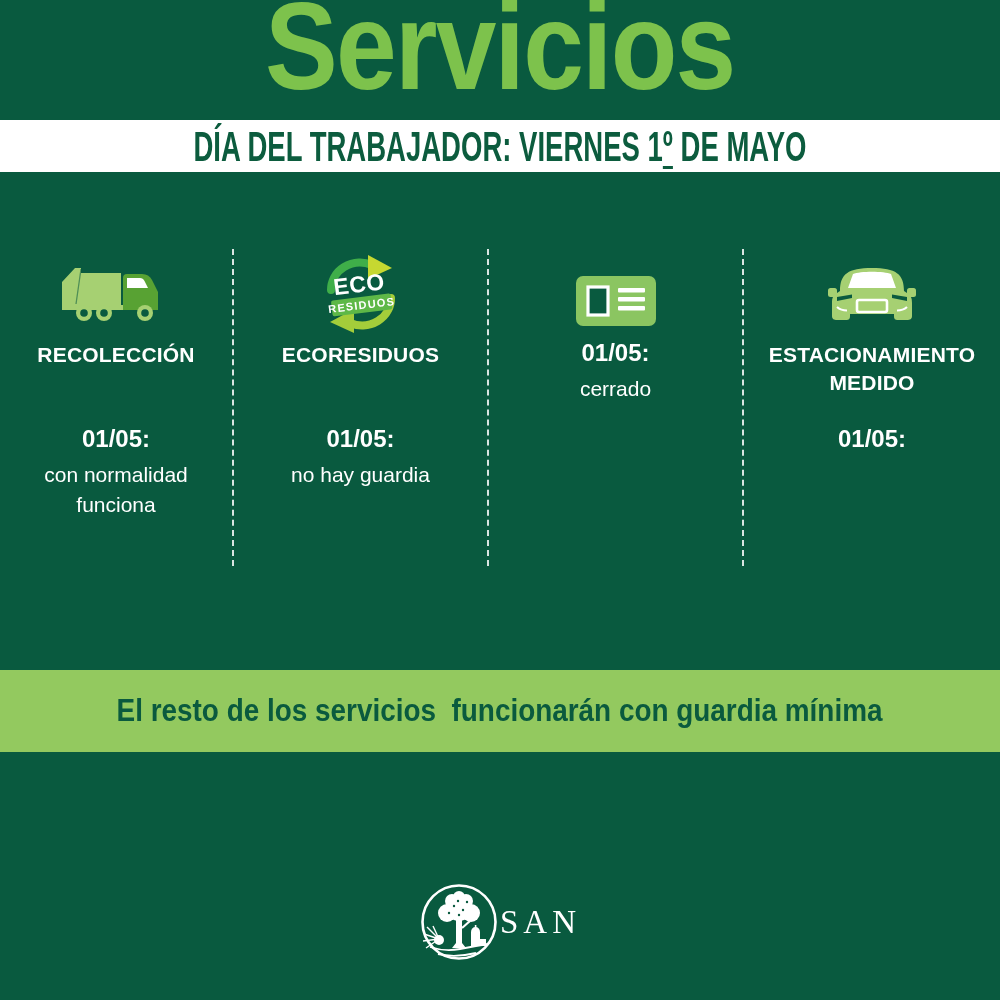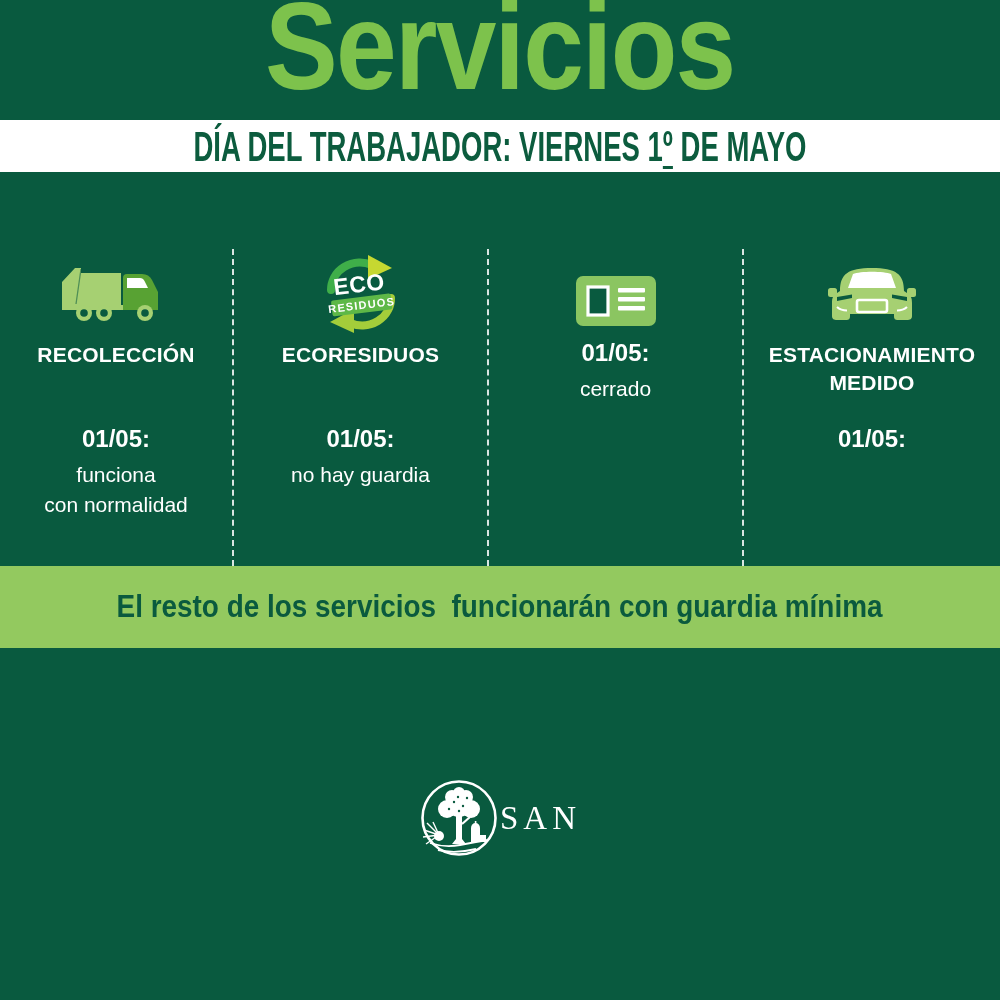--- a/index.html
+++ b/index.html
@@ -31,21 +31,21 @@
   .col{text-align:center;color:#fff;}
   .col + .col{border-left:2px dashed rgba(255,255,255,0.85);}
   .icon-box{height:90px;display:flex;align-items:center;justify-content:center;}
   .svc-title{
     margin-top:2px;height:84px;font-weight:bold;font-size:21px;line-height:1.35;
     letter-spacing:0.2px;
   }
   .svc-date{font-weight:bold;font-size:24px;line-height:1.2;}
   .svc-status{font-size:21px;line-height:1.45;margin-top:6px;font-weight:normal;}
   .notice-banner{
-    height:82px;background:#93c95f;
+    margin-top:104px;height:82px;background:#93c95f;
     display:flex;align-items:center;justify-content:center;
   }
   .notice-text{
     color:#0a5a3e;font-size:31px;font-weight:600;white-space:pre;
     transform:scaleX(0.90);transform-origin:center;
   }
   .footer{
     margin-top:130px;height:80px;
     display:flex;align-items:center;justify-content:center;gap:1px;
   }
@@ -86,22 +86,22 @@
             <circle cx="84" cy="47" r="8" fill="#a6d072"></circle>
               <circle cx="84" cy="47" r="3.8" fill="#095a3f"></circle>
           </g>
         </svg>
       </div>
       <div class="svc-title">
         <div>RECOLECCIÓN</div>
       </div>
       <div class="svc-date">01/05:</div>
       <div class="svc-status">
+        <div>con normalidad</div>
         <div>funciona</div>
-        <div>con normalidad</div>
       </div>
     </div>
 
     <div class="col">
       <div class="icon-box">
         <svg width="78" height="84" viewBox="0 0 78 84">
           <path d="M9,38 A29,27 0 0 1 50,13" stroke="#3fae49" stroke-width="8" fill="none" stroke-linecap="round"></path>
           <polygon points="46,3 70,16 46,27" fill="#c6d831"></polygon>
           <path d="M69,46 A29,27 0 0 1 28,71" stroke="#a4cd3a" stroke-width="8" fill="none" stroke-linecap="round"></path>
           <polygon points="32,57 8,70 32,81" fill="#a4cd3a"></polygon>

